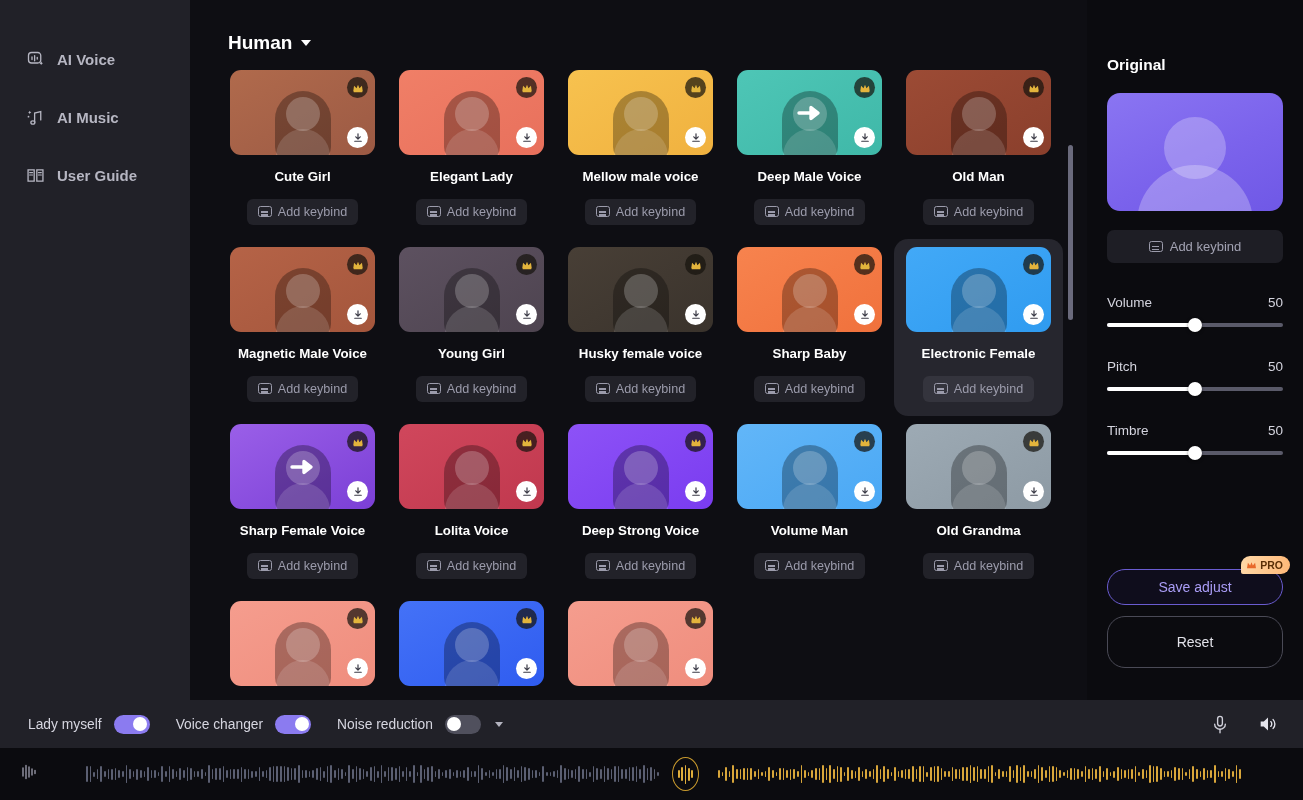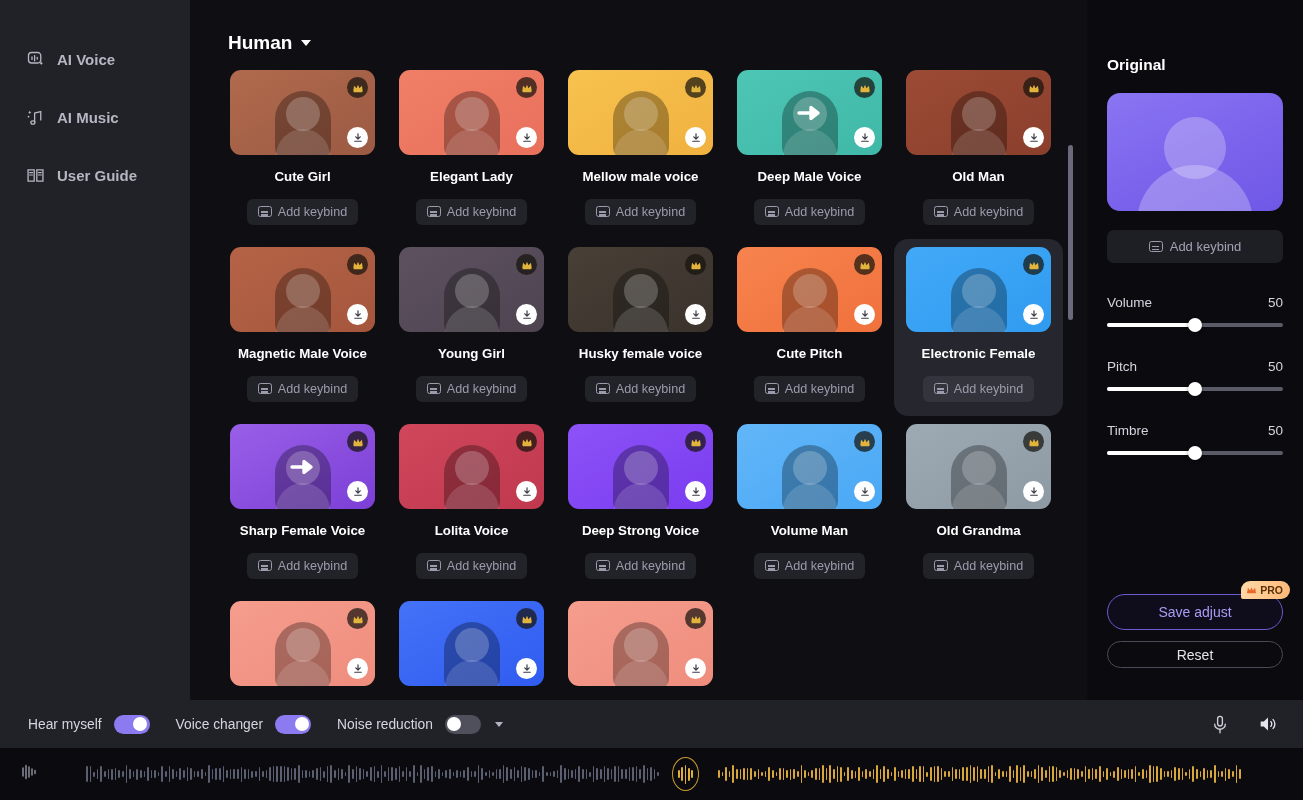--- a/index.html
+++ b/index.html
@@ -256,21 +256,21 @@
   .pro-badge {
     position: absolute; right: -8px; top: -14px;
     height: 18px; padding: 0 7px 0 5px;
     border-radius: 9px 9px 9px 2px;
     background: linear-gradient(100deg,#ffd9a8 0%,#ffb877 100%);
     display: flex; align-items: center; gap: 3px;
     font-size: 10.5px; font-weight: bold; color: #5a2f06;
   }
   .btn-reset {
     margin-top: 11px;
-    height: 27px; border-radius: 18px;
+    height: 52px; border-radius: 18px;
     border: 1px solid #4a4a56;
     background: transparent;
     color: #e3e3ea; font-size: 14px;
     display: flex; align-items: center; justify-content: center;
     cursor: pointer;
   }
 
   
   .bottombar {
     position: absolute; left: 0; top: 700px;
@@ -626,21 +626,21 @@
                 <rect x="3.2" y="16.2" width="17.6" height="2.3" rx="1" fill="#e3b43c"></rect>
               </svg>
             </div>
             <div class="dl">
               <svg width="12" height="12" viewBox="0 0 24 24">
                 <path d="M12 3.5v10M7.6 9.6L12 14.2l4.4-4.6" stroke="#3a3a46" stroke-width="2.4" fill="none" stroke-linecap="round" stroke-linejoin="round"></path>
                 <path d="M5.5 18.5h13" stroke="#3a3a46" stroke-width="2.4" stroke-linecap="round"></path>
               </svg>
             </div>
           </div>
-          <div class="card-name">Cute Pitch</div>
+          <div class="card-name">Sharp Baby</div>
           <div class="keybind">
             <span class="kb-icon">
               <span></span>
             </span>
             <span>Add keybind</span>
           </div>
         </div>
         <div class="card selected">
           <div class="thumb" style="background: linear-gradient(150deg, rgb(66, 169, 247) 0%, rgb(47, 155, 240) 100%);">
             <div class="face">
@@ -924,21 +924,21 @@
       </div>
       <div class="btn-reset">
         <span>Reset</span>
       </div>
     </div>
   </aside>
 
   <div class="bottombar">
     <div class="bb-left">
       <div class="toggle-group">
-        <span class="toggle-label">Hear myself</span>
+        <span class="toggle-label">Lady myself</span>
         <div class="toggle">
             <span class="dot"></span>
           </div>
       </div>
       <div class="toggle-group">
         <span class="toggle-label">Voice changer</span>
         <div class="toggle">
             <span class="dot"></span>
           </div>
       </div>

